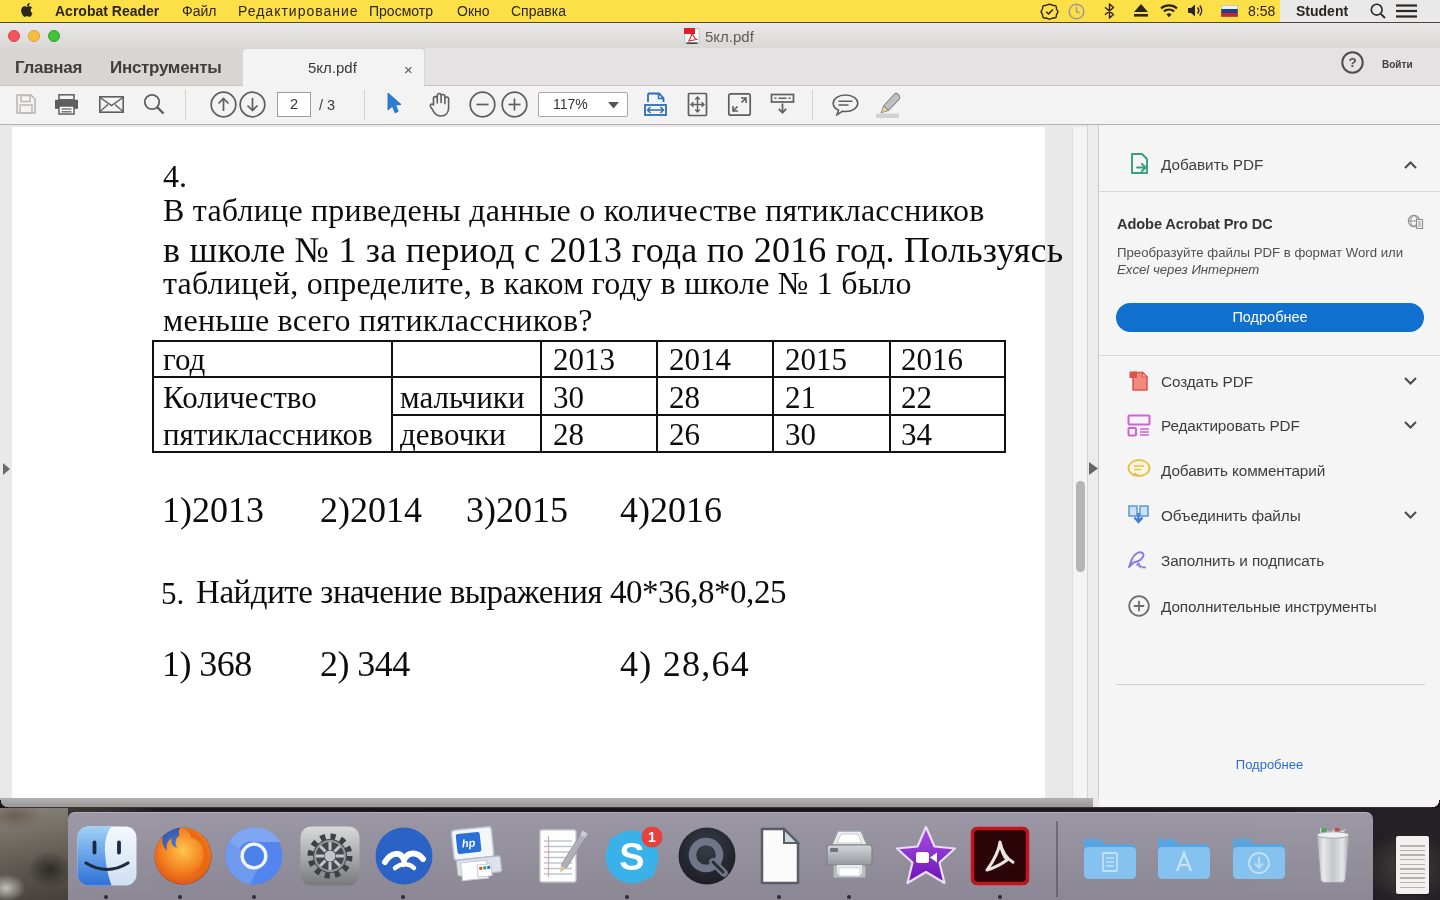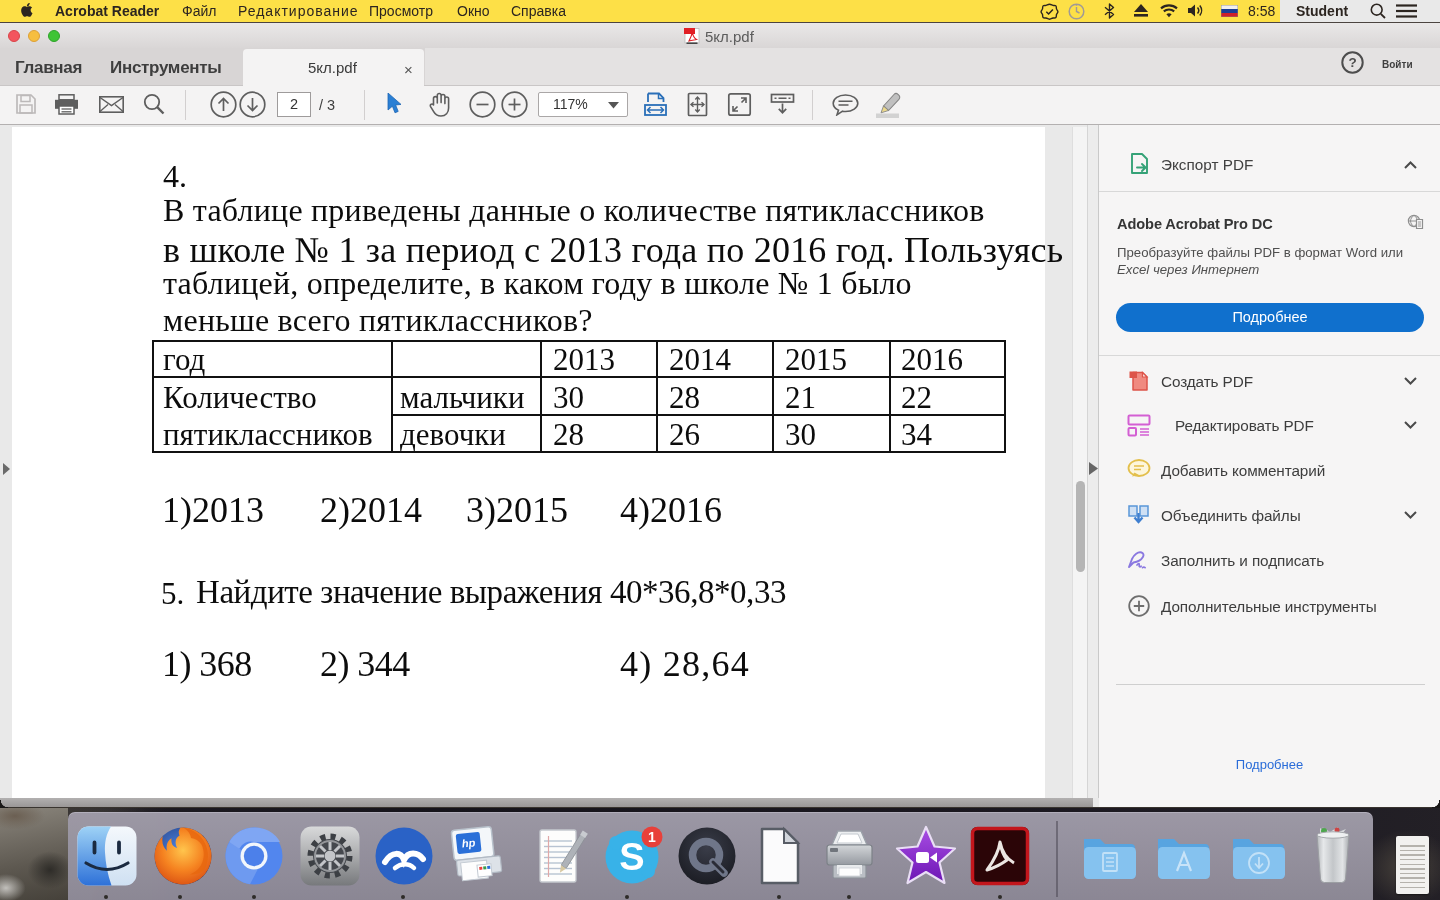--- a/index.html
+++ b/index.html
@@ -266,21 +266,21 @@
       <div class="ser" style="left:553px;top:417px;font-size:31px;">28</div>
       <div class="ser" style="left:669px;top:417px;font-size:31px;">26</div>
       <div class="ser" style="left:785px;top:417px;font-size:31px;">30</div>
       <div class="ser" style="left:901px;top:417px;font-size:31px;">34</div>
 
       <div class="ser" style="left:162px;top:489px;font-size:36px;">1)2013</div>
       <div class="ser" style="left:320px;top:489px;font-size:36px;">2)2014</div>
       <div class="ser" style="left:466px;top:489px;font-size:36px;">3)2015</div>
       <div class="ser" style="left:620px;top:489px;font-size:36px;">4)2016</div>
       <div class="ser" style="left:161px;top:576px;font-size:31px;">5.</div>
-      <div class="ser" style="left:196px;top:574px;font-size:33px;letter-spacing:-0.45px;">Найдите значение выражения 40*36,8*0,33</div>
+      <div class="ser" style="left:196px;top:574px;font-size:33px;letter-spacing:-0.45px;">Найдите значение выражения 40*36,8*0,25</div>
       <div class="ser" style="left:162px;top:643px;font-size:36px;letter-spacing:-0.55px;">1) 368</div>
       <div class="ser" style="left:320px;top:643px;font-size:36px;letter-spacing:-0.55px;">2) 344</div>
       <div class="ser" style="left:620px;top:643px;font-size:36px;letter-spacing:1.25px;">4) 28,64</div>
 
       <div class="abs" style="left:1072px;top:127px;width:15px;height:671px;background:#f4f4f4;border-left:1px solid #dedede;box-sizing:border-box;"></div>
       <div class="abs" style="left:1076px;top:481px;width:9px;height:91px;background:#b5b5b5;border-radius:4.5px;"></div>
       <div class="abs" style="left:1087px;top:125px;width:12px;height:673px;background:#ececec;border-left:1px solid #d5d5d5;border-right:1px solid #c9c9c9;box-sizing:border-box;"></div>
       <svg class="abs" style="left:1089px;top:462px;" width="9" height="13">
           <polygon points="0,0 9,6.5 0,13" fill="#666"></polygon>
         </svg>
@@ -289,21 +289,21 @@
         </svg>
     </div>
   </div>
 
   <div id="sidebar" class="abs">
 
     <svg class="abs" style="left:30px;top:28px;" width="21" height="21" viewBox="0 0 21 21">
       <path d="M3 1 h10 l5 5 v14 h-15 z" fill="none" stroke="#35a277" stroke-width="1.9" stroke-linejoin="round"></path>
       <path d="M8 14.5 h8 M13 11 l3.6 3.5 L13 18" fill="none" stroke="#35a277" stroke-width="1.9" stroke-linecap="round" stroke-linejoin="round"></path>
     </svg>
-    <span class="abs" style="left:62px;top:31px;font-size:15.3px;color:#414141;">Экспорт PDF</span>
+    <span class="abs" style="left:62px;top:31px;font-size:15.3px;color:#414141;">Добавить PDF</span>
     <svg class="abs" style="left:305px;top:36px;" width="13" height="8" viewBox="0 0 13 8">
         <path d="M1 7 L6.5 1.5 L12 7" fill="none" stroke="#4a4a4a" stroke-width="2"></path>
       </svg>
     <div class="abs" style="left:0;top:66px;width:341px;height:1px;background:#d8d8d8;"></div>
 
     <span class="abs" style="left:18px;top:91px;font-size:14.6px;font-weight:bold;color:#353535;letter-spacing:-0.1px;">Adobe Acrobat Pro DC</span>
     <svg class="abs" style="left:308px;top:89px;" width="18" height="16" viewBox="0 0 18 16">
       <circle cx="7" cy="7" r="5.6" fill="none" stroke="#8e8e8e" stroke-width="1.2"></circle>
       <path d="M1.6 7 h10.8 M7 1.4 c-4.6 3-4.6 8.2 0 11.2 M7 1.4 c4.6 3 4.6 8.2 0 11.2" fill="none" stroke="#8e8e8e" stroke-width="1"></path>
       <path d="M9.5 5.5 h6 v9 h-6 z" fill="#f6f5f5" stroke="#8e8e8e" stroke-width="1.2"></path>
@@ -324,21 +324,21 @@
     <span class="sictxt" style="top:248px;">Создать PDF</span>
     <svg class="chev abs" style="left:305px;top:252px;" width="13" height="8" viewBox="0 0 13 8">
         <path d="M1 1 L6.5 6.5 L12 1" fill="none" stroke="#4a4a4a" stroke-width="2"></path>
       </svg>
 
     <svg class="abs" style="left:28px;top:289px;" width="24" height="23" viewBox="0 0 24 23">
       <rect x="1.5" y="1.5" width="21" height="9" fill="none" stroke="#d35fd3" stroke-width="2" rx="1"></rect>
       <rect x="1.5" y="14" width="7.5" height="7.5" fill="none" stroke="#d35fd3" stroke-width="2" rx="1"></rect>
       <path d="M13 15 h9 M13 18 h9 M13 21 h9" stroke="#d35fd3" stroke-width="1.7"></path>
     </svg>
-    <span class="sictxt" style="top:292px;margin-left:14px;">Редактировать PDF</span>
+    <span class="sictxt" style="top:292px;">Редактировать PDF</span>
     <svg class="chev abs" style="left:305px;top:296px;" width="13" height="8" viewBox="0 0 13 8">
         <path d="M1 1 L6.5 6.5 L12 1" fill="none" stroke="#4a4a4a" stroke-width="2"></path>
       </svg>
 
     <svg class="abs" style="left:28px;top:334px;" width="24" height="22" viewBox="0 0 24 22">
       <ellipse cx="12" cy="9" rx="10.5" ry="8" fill="#fdf6dc" stroke="#e3bf4b" stroke-width="1.8"></ellipse>
       <path d="M5 17.5 L7.5 13.5 L12 16 Z" fill="#e3bf4b"></path>
       <path d="M7 7 h10 M7 10.5 h7" stroke="#e3bf4b" stroke-width="1.5"></path>
     </svg>
     <span class="sictxt" style="top:337px;">Добавить комментарий</span>

